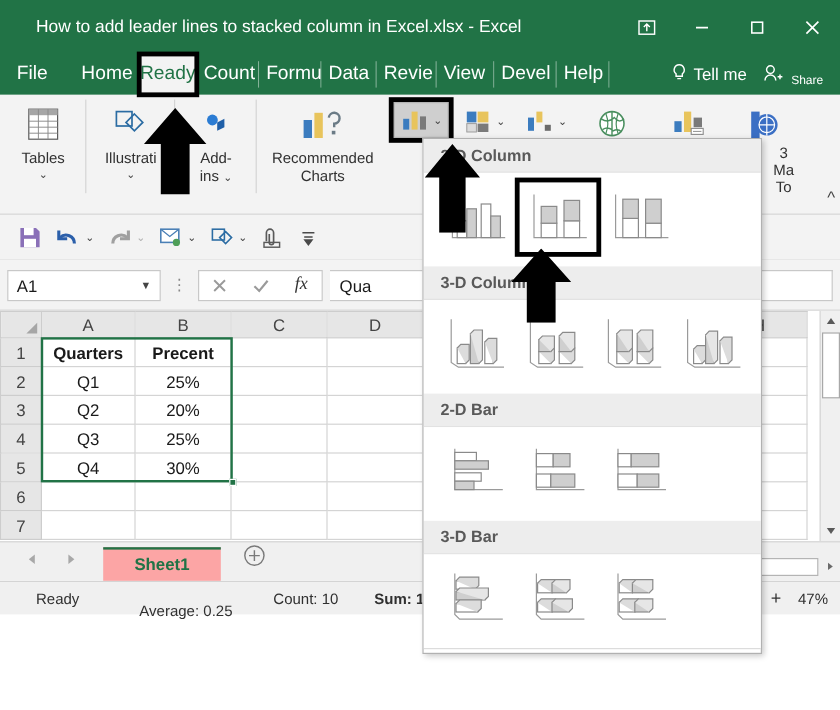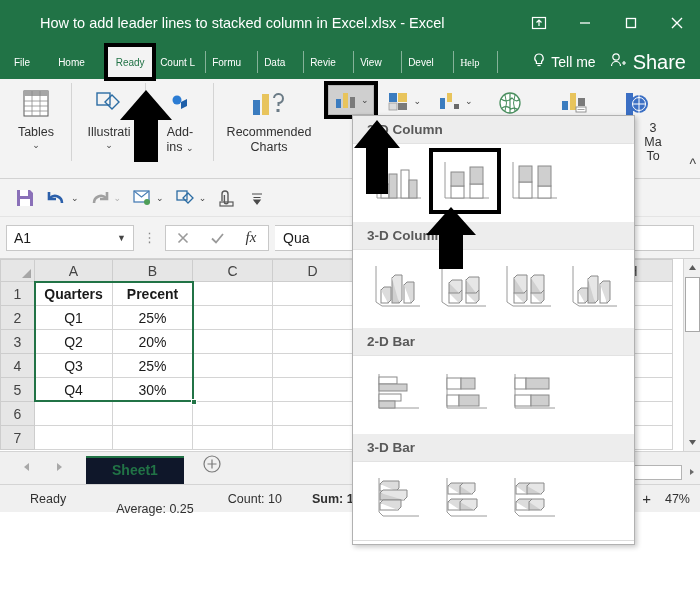--- a/index.html
+++ b/index.html
@@ -15,42 +15,42 @@
   .titlebar {
     height: 45px;
     background: #217346;
     position: relative;
     display: flex;
     align-items: center;
   }
   .title-text {
     color: #ffffff;
     font-size: 14.5px;
-    margin-left: 40px;
+    margin-left: 30px;
     white-space: nowrap;
   }
   .win-btns { position: absolute; right: 0; top: 0; height: 45px; display: flex; align-items: center; }
   .win-btn {
     width: 46px; height: 45px;
     display: flex; align-items: center; justify-content: center;
     color: #fff;
   }
   .win-btn svg { display: block; }
 
   
   .tabbar {
     height: 34px;
     background: #217346;
     display: flex;
     align-items: stretch;
     position: relative;
   }
   .tab {
     color: #ffffff;
-    font-size: 10px;
+    font-size: 16px;
     display: flex; align-items: center;
     padding: 0 6px;
     white-space: nowrap;
     overflow: hidden;
     position: relative;
   }
   .tab.sep::after {
     content: "";
     position: absolute; right: 0; top: 6px; bottom: 6px;
     width: 1px; background: rgba(255,255,255,0.45);
@@ -59,21 +59,21 @@
   .tab-active {
     background: #f3f3f3;
     color: #217346;
     outline: 4px solid #000;
     outline-offset: -2px;
     z-index: 6;
     font-weight: normal;
   }
   .tab-right { margin-left: auto; display: flex; align-items: center; }
   .tellme { color:#fff; font-size: 14px; display:flex; align-items:center; gap:4px; padding: 0 12px;}
-  .share { color:#fff; font-size: 20px; display:flex; align-items:flex-end; gap:5px; padding-right: 14px;}
+  .share { color:#fff; font-size: 10px; display:flex; align-items:flex-end; gap:5px; padding-right: 14px;}
 
   
   .ribbon {
     height: 100px;
     background: #f3f3f3;
     border-bottom: 1px solid #d2d2d2;
     display: flex;
     align-items: flex-start;
     position: relative;
   }
@@ -192,21 +192,21 @@
 
   
   .sheetbar {
     height: 33px; background: #f0f0f0;
     display:flex; align-items:flex-end;
     border-top: 1px solid #d4d4d4;
     position: relative;
   }
   .nav-arrows { display:flex; align-items:center; gap: 22px; padding: 0 22px 8px 22px; }
   .sheettab {
-    background: #0f172a;
+    background: #fca5a5;
     padding: 4px 26px 6px 26px;
     font-size: 14px; font-weight: bold; color:#217346;
     border-top: 2px solid #217346;
     position: relative;
   }
   .addsheet { padding: 0 18px 6px 18px; }
   .tabdots { position:absolute; left: 440px; bottom: 9px; color:#7a7a7a; font-size: 12px;}
   .hscrollzone { position:absolute; right:0; bottom:0; height: 24px; width: 240px; display:flex; align-items:center;}
   .hs-track { flex:1; height:15px; background:#fff; border:1px solid #b4b4b4; margin: 0 2px;}
   .hs-btn { width:16px; height:16px; display:flex; align-items:center; justify-content:center;}
@@ -315,21 +315,21 @@
     </div>
   <div class="tab sep" style="width:50px;align-items:center;">
       <span>Revie</span>
     </div>
   <div class="tab sep" style="width:48px;">
       <span>View</span>
     </div>
   <div class="tab sep" style="width:52px;">
       <span>Devel</span>
     </div>
-  <div class="tab sep" style="width:44px;font-family:Liberation Serif, serif;">
+  <div class="tab sep" style="width:44px;">
       <span>Help</span>
     </div>
 
   <div class="tab-right">
     <div class="tellme">
       <span>
         <svg width="16" height="18" viewBox="0 0 16 18">
             <path d="M8 2 a4.2 4.2 0 0 0 -2.6 7.5 V11.5 h5.2 V9.5 A4.2 4.2 0 0 0 8 2 z" fill="none" stroke="#fff" stroke-width="1.2"></path>
             <path d="M6.4 13.5 h3.2" stroke="#fff" stroke-width="1.2"></path>
           </svg>

